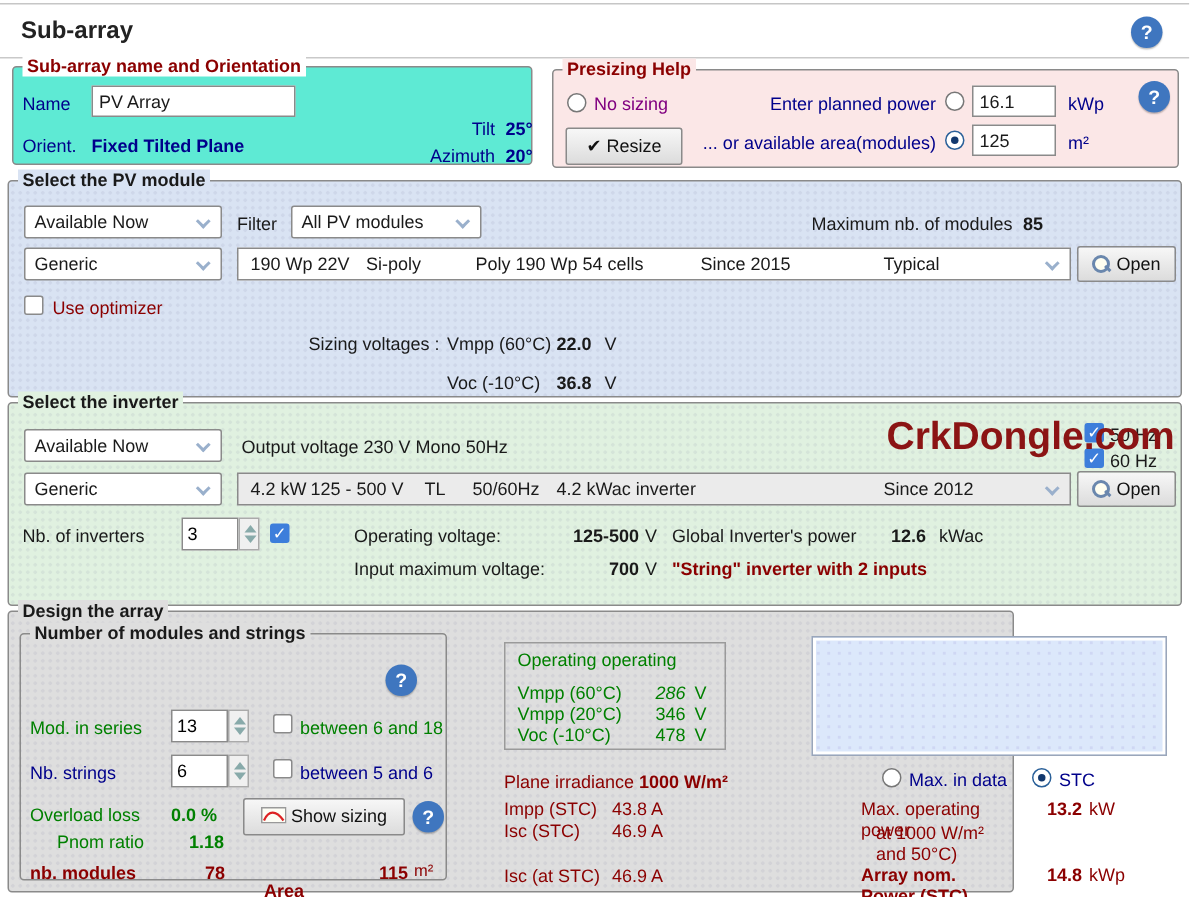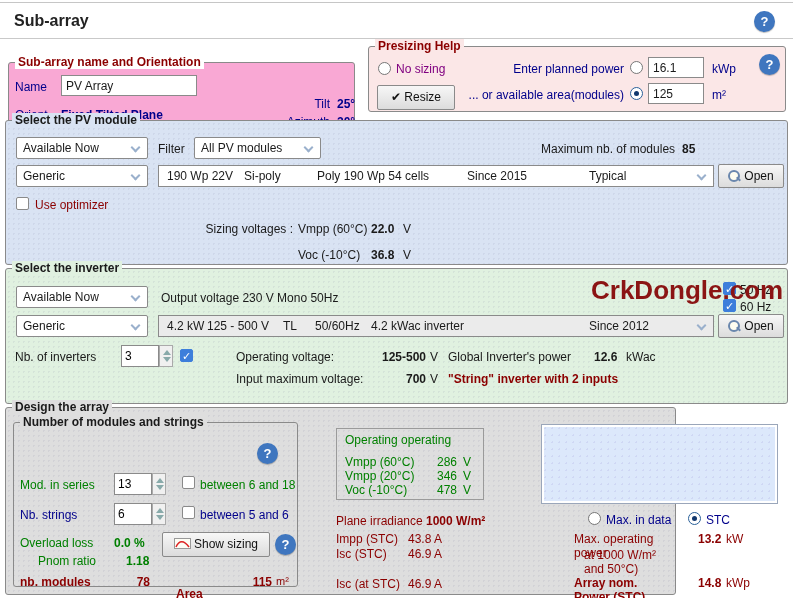--- a/index.html
+++ b/index.html
@@ -67,21 +67,21 @@
 </style>
 </head>
 <body>
 
 <div id="app">
   <div class="topline"></div>
   <div class="page-title">Sub-array</div>
   <div class="help abs" style="left:754px; top:11px;">?</div>
   <div class="hdr-sep"></div>
 
-  <div class="groupbox" style="left:8px; top:62px; width:347px; height:66px; background:#f9a8d4;">
+  <div class="groupbox" style="left:8px; top:44px; width:347px; height:66px; background:#5eead4;">
     <span class="legend darkred" style="background:#fff;">Sub-array name and Orientation</span>
     <span class="abs navy" style="left:6px; top:17px;">Name</span>
     <input class="txtinput" style="left: 52px; top: 12px; width: 136px; height: 21px;" value="PV Array">
     <span class="abs navy" style="left:6px; top:45px;">Orient.</span>
     <span class="abs navy b" style="left:52px; top:45px;">Fixed Tilted Plane</span>
     <span class="abs navy" style="left:276px; top:34px; width:45px; text-align:right;">Tilt</span>
     <span class="abs navy b" style="left:328px; top:34px;">25°</span>
     <span class="abs navy" style="left:276px; top:52px; width:45px; text-align:right;">Azimuth</span>
     <span class="abs navy b" style="left:328px; top:52px;">20°</span>
   </div>
@@ -207,21 +207,21 @@
       <span class="abs darkred b" style="left:6px; top:152px;">nb. modules</span>
       <span class="abs darkred b" style="left:106px; top:152px; width:30px; text-align:right;">78</span>
       <span class="abs darkred b" style="left:162px; top:164px;">Area</span>
       <span class="abs darkred b" style="left:228px; top:152px; width:30px; text-align:right;">115</span>
       <span class="abs darkred" style="left:262px; top:152px; font-size:11px;">m²</span>
     </div>
 
     <div class="abs" style="left:330px; top:20px; width:148px; height:72px; border:1px solid #9a9a9a;">
       <span class="abs green" style="left:8px; top:4px;">Operating operating</span>
       <span class="abs green" style="left:8px; top:26px;">Vmpp (60°C)</span>
-      <span class="abs green" style="left:92px; top:26px; width:28px; text-align:right;">286</span>
+      <span class="abs green" style="left:92px; top:26px; width:28px; text-align:right;font-style:italic;">286</span>
       <span class="abs green" style="left:126px; top:26px;">V</span>
       <span class="abs green" style="left:8px; top:40px;">Vmpp (20°C)</span>
       <span class="abs green" style="left:92px; top:40px; width:28px; text-align:right;">346</span>
       <span class="abs green" style="left:126px; top:40px;">V</span>
       <span class="abs green" style="left:8px; top:54px;">Voc (-10°C)</span>
       <span class="abs green" style="left:92px; top:54px; width:28px; text-align:right;">478</span>
       <span class="abs green" style="left:126px; top:54px;">V</span>
     </div>
 
     <div class="chart-panel" style="left:535px; top:16px; width:237px; height:80px;"></div>

